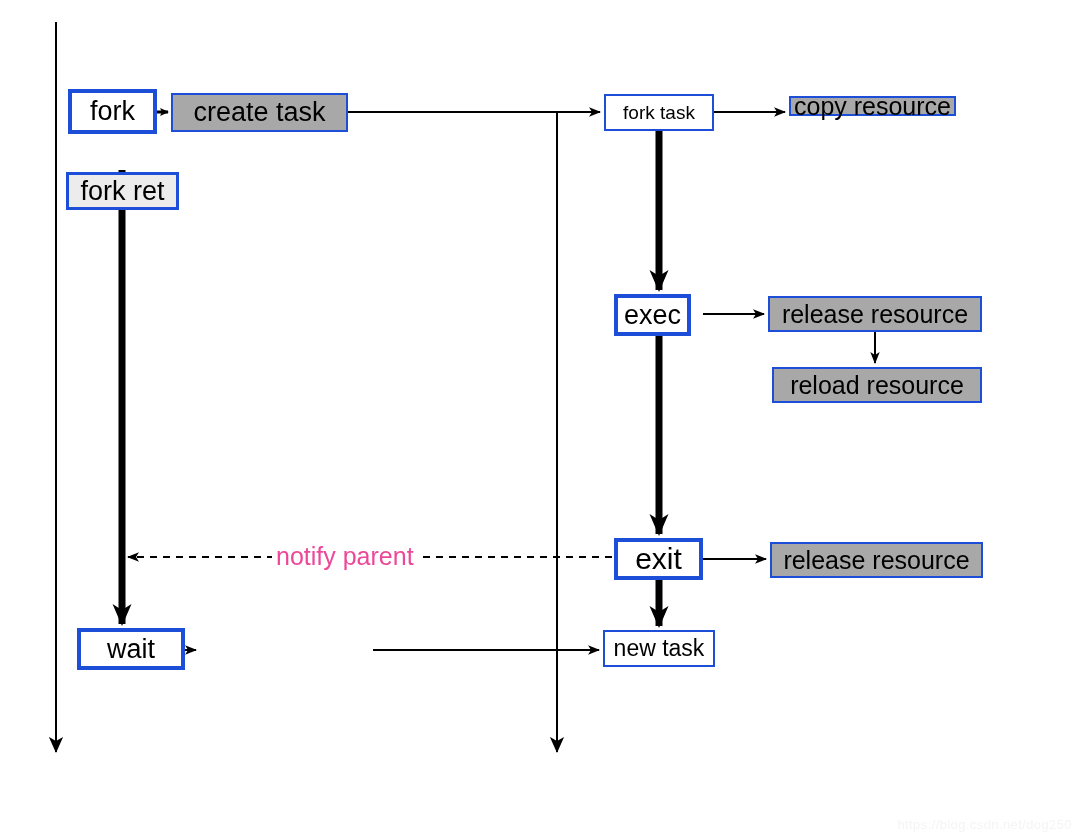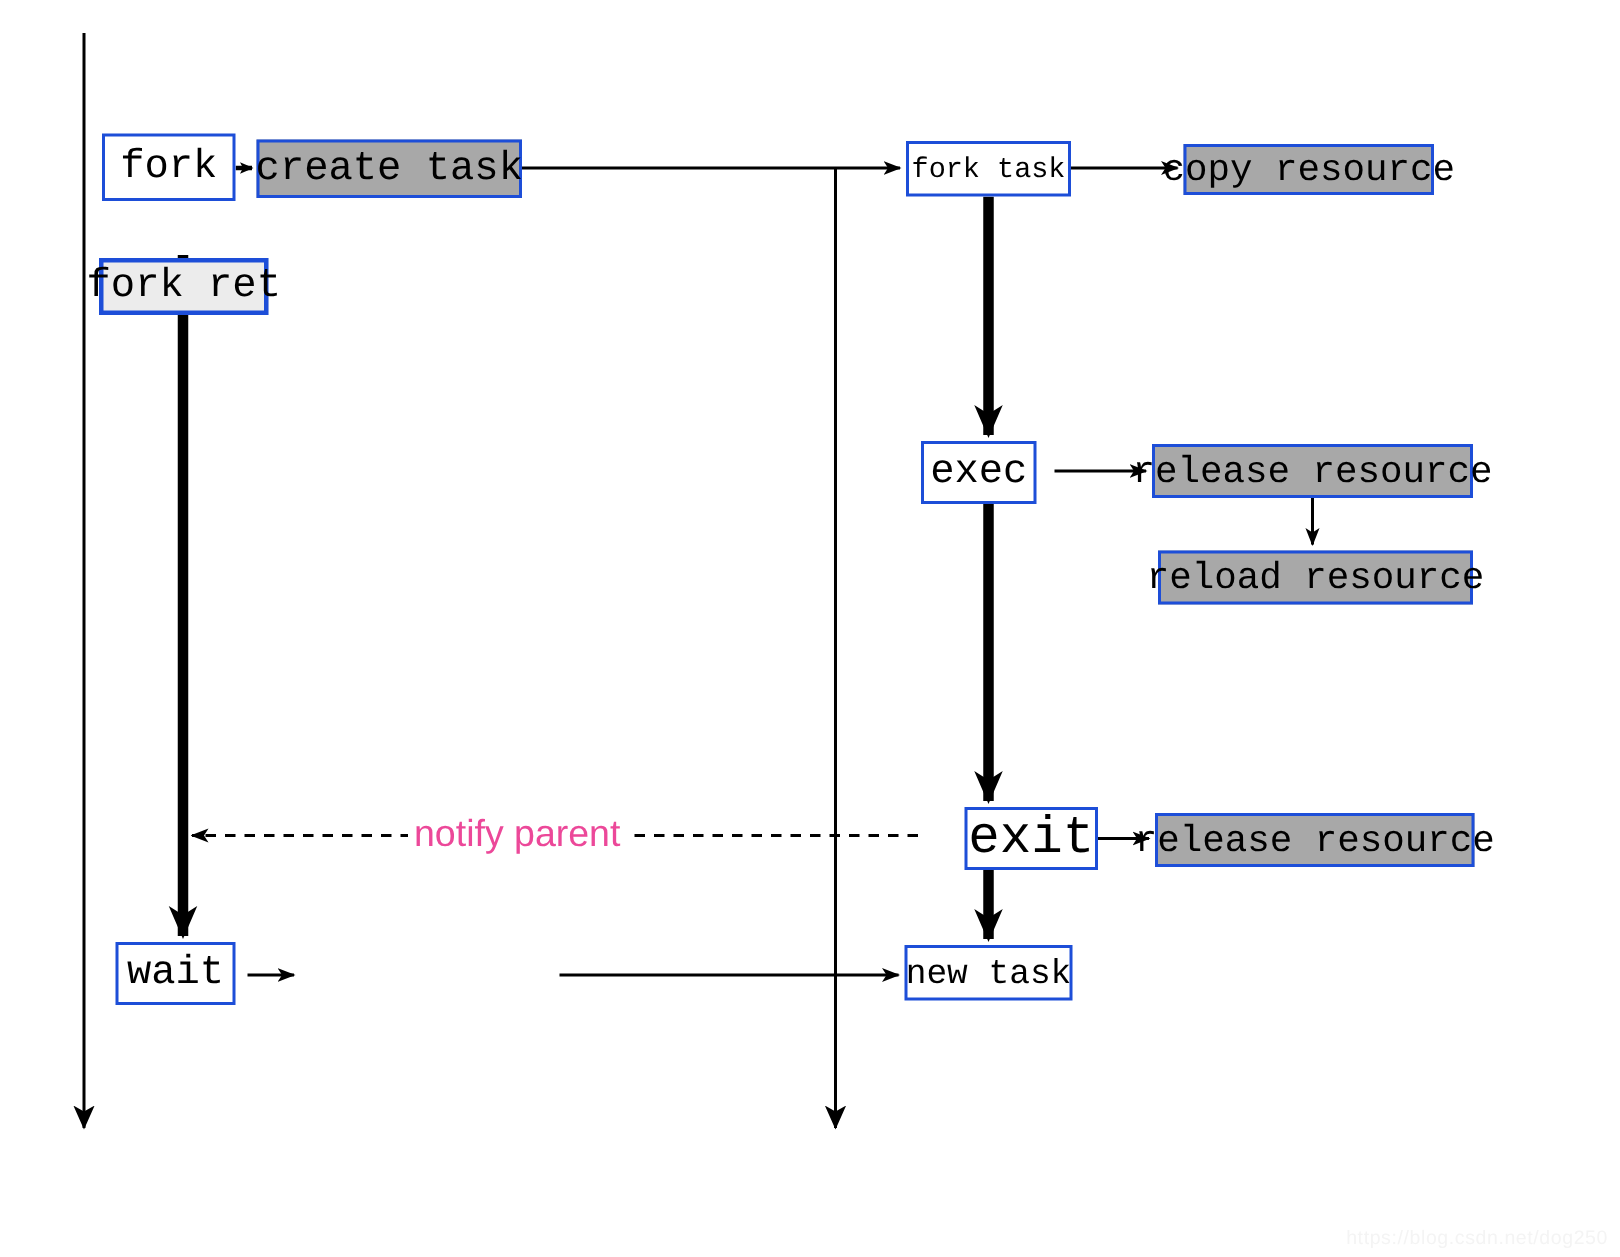--- a/index.html
+++ b/index.html
@@ -23,24 +23,24 @@
     top: 0;
     width: 1080px;
     height: 838px;
   }
   .node-box {
     position: absolute;
     box-sizing: border-box;
     display: flex;
     align-items: center;
     justify-content: center;
-    border: 2px solid #1d4ed8;
+    border: 4px solid #1d4ed8;
     background: #ffffff;
     color: #000000;
-    font-family: Liberation Mono, monospace;
+    font-family: Liberation Sans, sans-serif;
     white-space: nowrap;
     z-index: 3;
   }
   .node-box.gray {
     background: #a8a8a8;
     border-width: 2px;
     text-align: center;
   }
   .node-box.lightgray {
     background: #ececec;
@@ -163,45 +163,45 @@
   </div>
 
   <div class="node-box gray" style="left:171px; top:93px; width:177px; height:39px; font-size:27px;">
     <span>create task</span>
   </div>
 
   <div class="node-box thin" style="left:604px; top:94px; width:110px; height:37px; font-size:19px;">
     <span>fork task</span>
   </div>
 
-  <div class="node-box gray" style="left:789px; top:96px; width:167px; height:34px; font-size:25px;">
+  <div class="node-box gray" style="left:789px; top:96px; width:167px; height:20px; font-size:25px;">
     <span>copy resource</span>
   </div>
 
   <div class="node-box" style="left:614px; top:294px; width:77px; height:42px; font-size:27px;">
     <span>exec</span>
   </div>
 
   <div class="node-box gray" style="left:768px; top:296px; width:214px; height:36px; font-size:25px;">
     <span>release resource</span>
   </div>
 
   <div class="node-box gray" style="left:772px; top:367px; width:210px; height:36px; font-size:25px;">
     <span>reload resource</span>
   </div>
 
-  <div class="node-box" style="left:614px; top:538px; width:89px; height:42px; font-size:35px;margin-left:29px;">
+  <div class="node-box" style="left:614px; top:538px; width:89px; height:42px; font-size:30px;">
     <span>exit</span>
   </div>
 
   <div class="node-box gray" style="left:770px; top:542px; width:213px; height:36px; font-size:25px;">
     <span>release resource</span>
   </div>
 
-  <div class="node-box" style="left:77px; top:628px; width:80px; height:42px; font-size:27px;">
+  <div class="node-box" style="left:77px; top:628px; width:108px; height:42px; font-size:27px;">
     <span>wait</span>
   </div>
 
 
   <div class="node-box thin" style="left:603px; top:630px; width:112px; height:37px; font-size:23px;">
     <span>new task</span>
   </div>
 
   <div class="edge-label" style="left:272px; top:542px;">notify parent</div>
 

